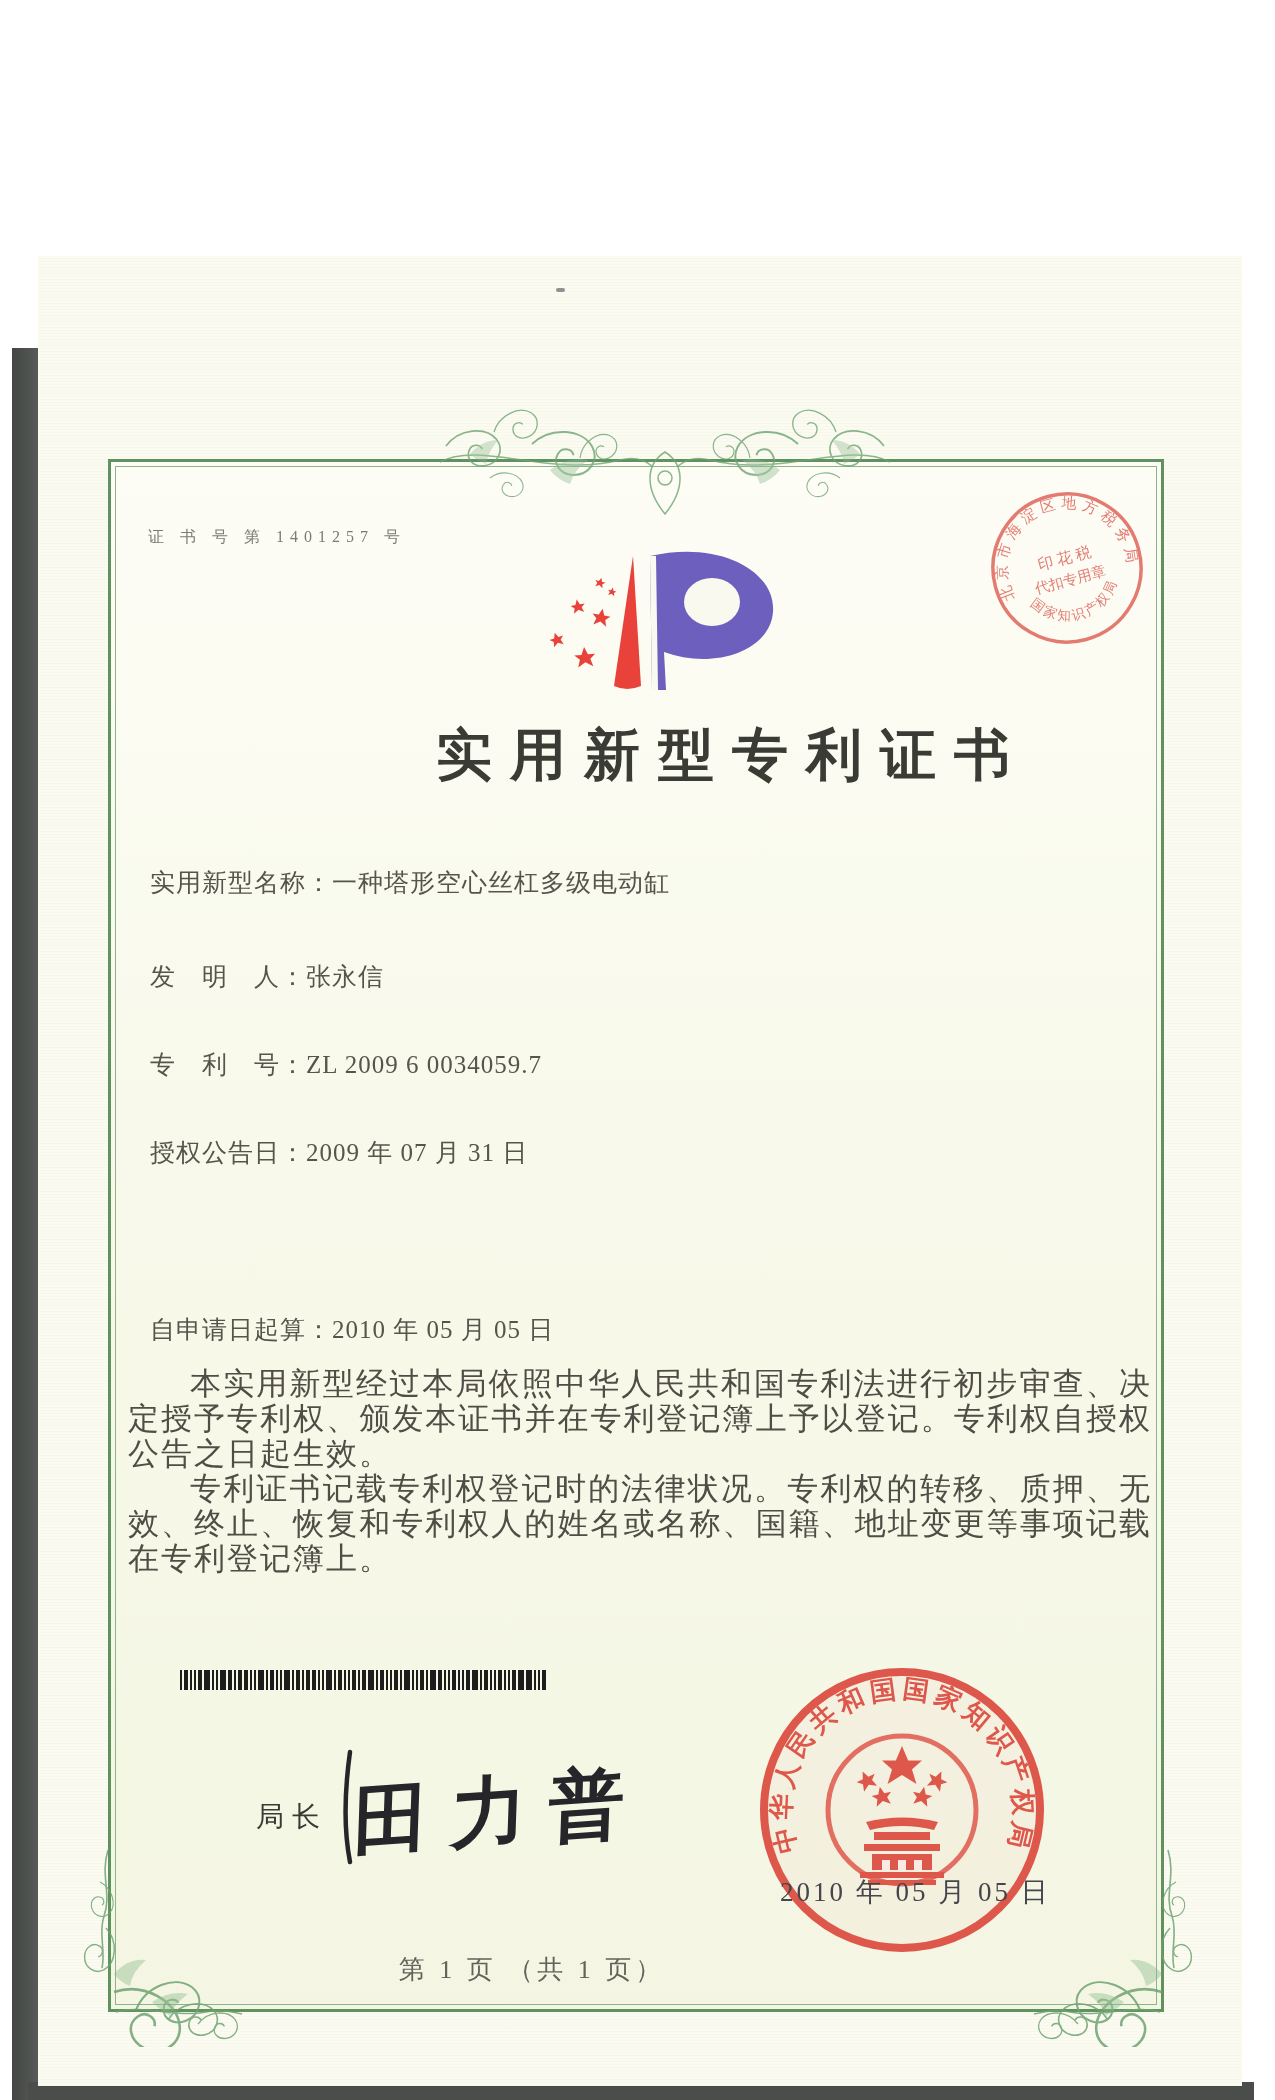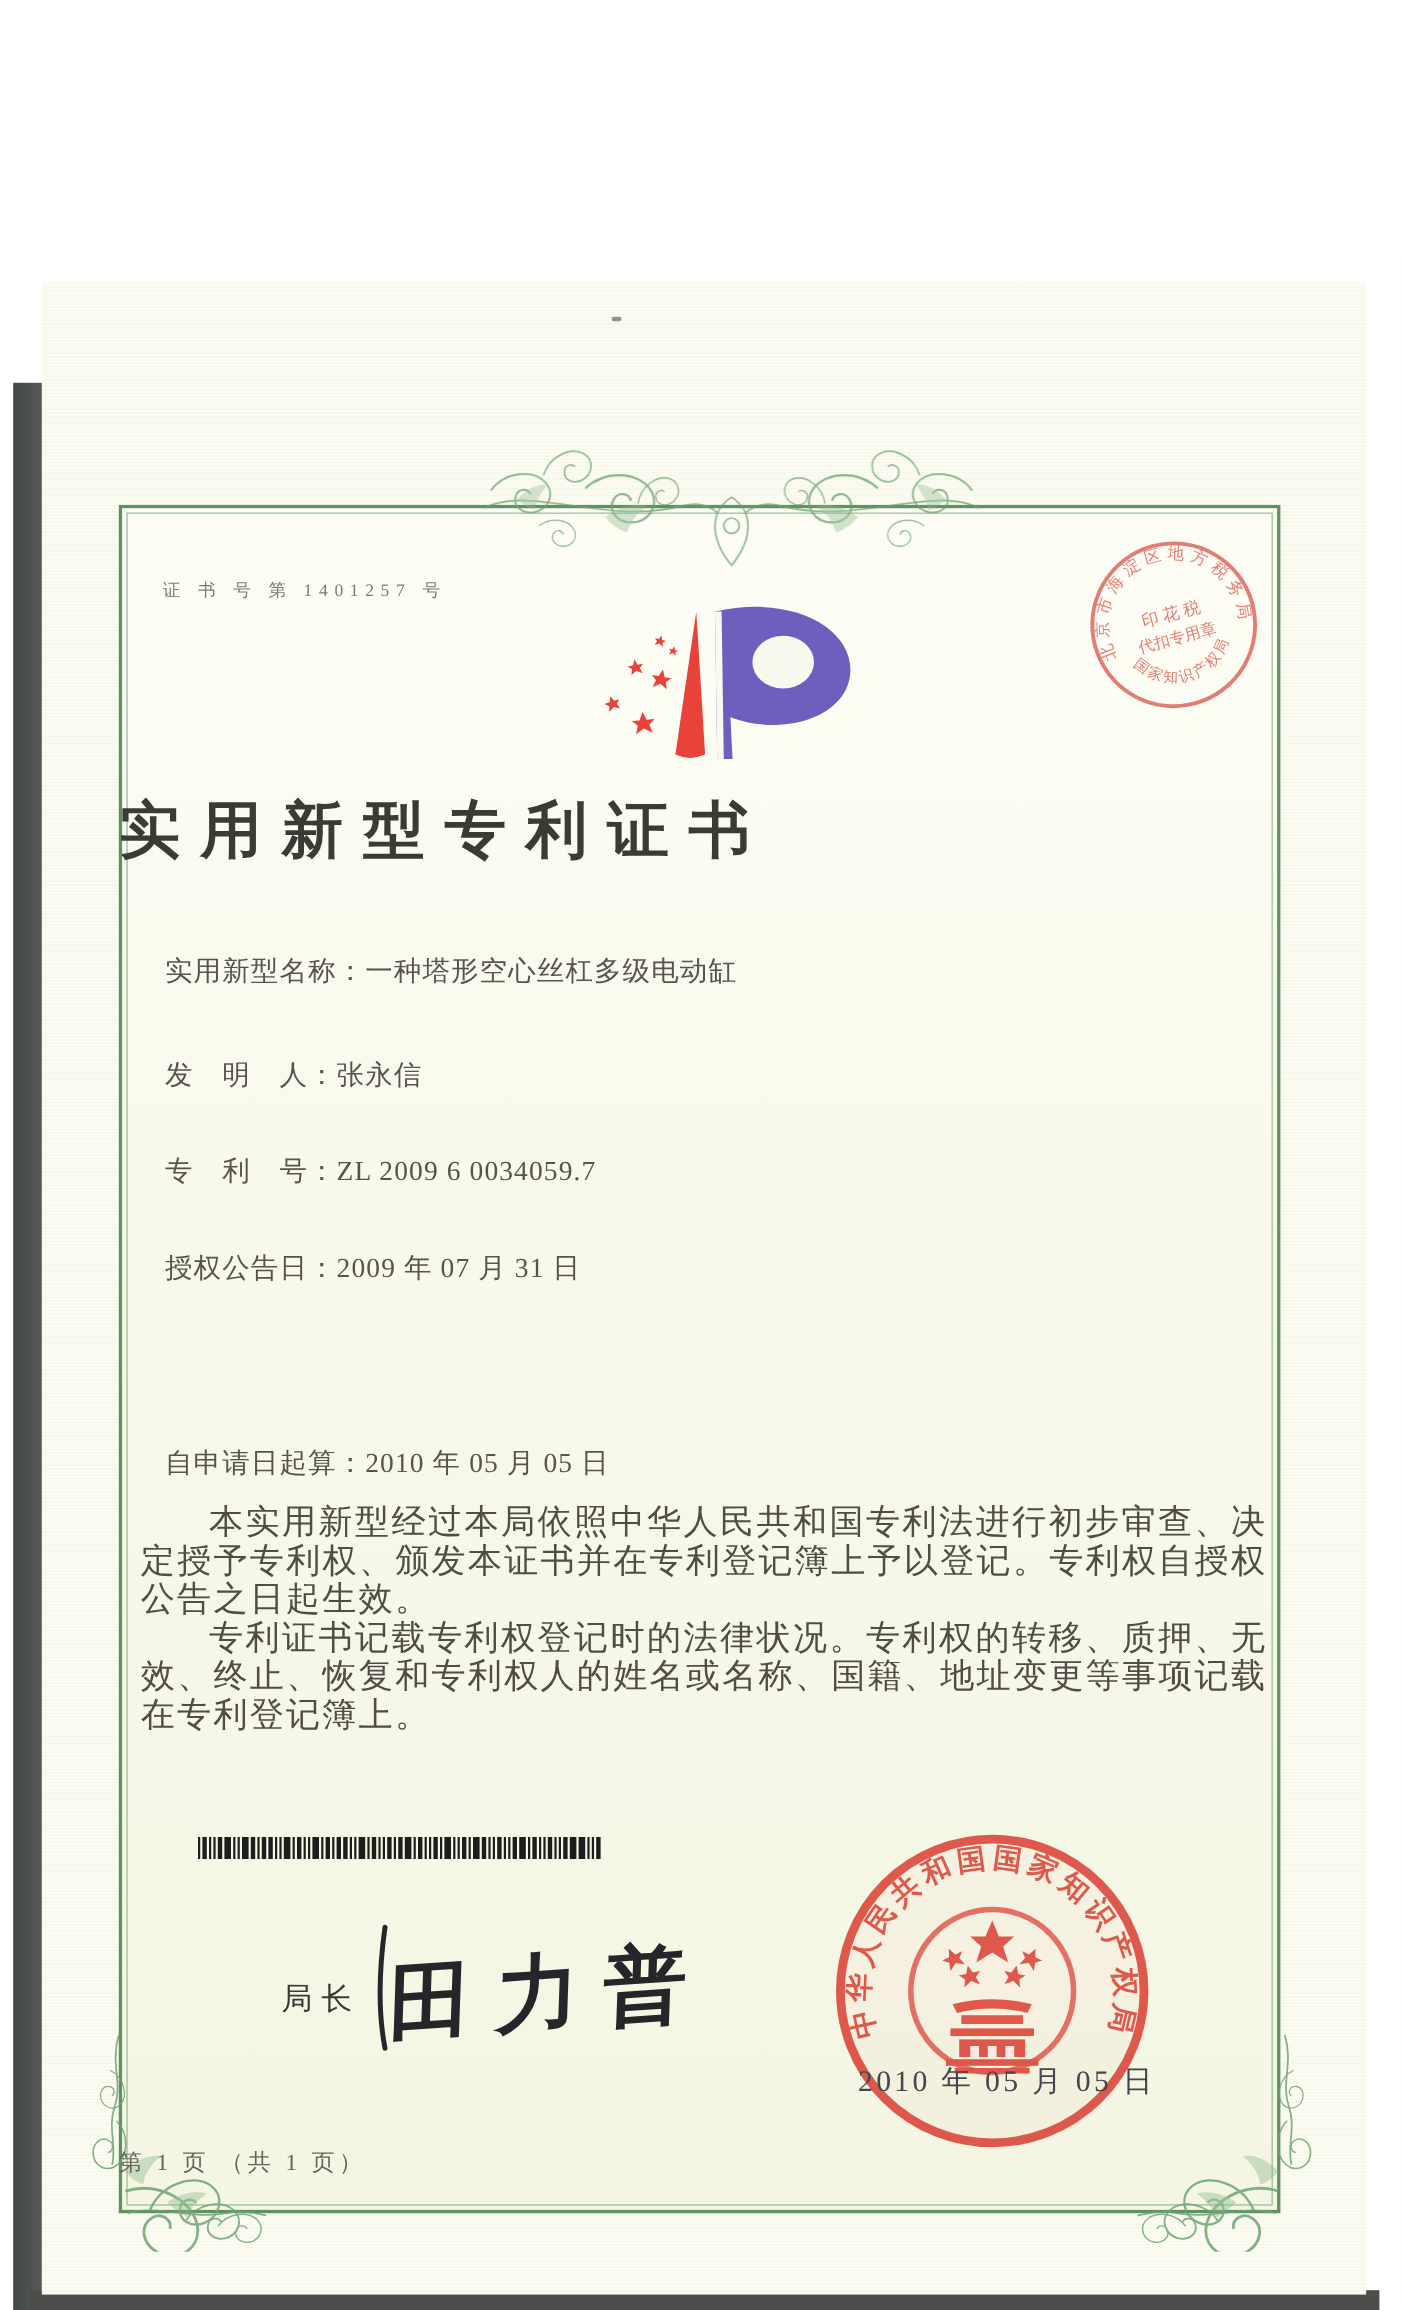--- a/index.html
+++ b/index.html
@@ -16,34 +16,34 @@
   .paper::after{content:"";position:absolute;inset:0;
     background:repeating-linear-gradient(0deg,rgba(168,188,138,.06) 0 1px,transparent 1px 3px)}
   
   .frame{left:108px;top:459px;width:1056px;height:1553px;border:3px solid #5f925f;
     background:linear-gradient(180deg,#fdfdf6 0%,#f8f9ea 45%,#f4f6e3 100%)}
   .frame-inner{position:absolute;inset:4px;border:1px solid #8ab58b}
   .speck{width:9px;height:4px;background:#8e9392;border-radius:2px}
   
   .cert-no{left:148px;top:527px;font-size:16px;letter-spacing:6px;color:#7b7b72;
     font-family:"Liberation Serif","DejaVu Serif",serif}
-  .title{left:108px;top:718px;width:920px;text-align:left;font-size:56px;font-weight:bold;
+  .title{left:108px;top:718px;width:920px;text-align:right;font-size:56px;font-weight:bold;
     letter-spacing:18px;color:#3b3b35;font-family:"Liberation Serif","DejaVu Serif",serif}
   .row{left:150px;font-size:25px;color:#56544b;letter-spacing:1px;
     font-family:"Liberation Serif","DejaVu Serif",serif;white-space:nowrap}
   .body-text{left:128px;top:1366px;width:1024px;font-size:31px;line-height:35px;
     letter-spacing:2px;color:#4f4d45;text-align:justify;
     font-family:"Liberation Serif","DejaVu Serif",serif}
   .body-text p{text-indent:2em}
   .barcode{left:180px;top:1670px;height:20px;display:flex;gap:2px;align-items:stretch}
   .barcode i{display:block;background:#1d1d1d}
   .director{left:256px;top:1798px;font-size:28px;letter-spacing:8px;color:#3a3a35}
   .seal-date{left:780px;top:1874px;font-size:27px;letter-spacing:3px;color:#45454d;
     font-family:"Liberation Serif","DejaVu Serif",serif;white-space:nowrap}
-  .footer{left:108px;top:1952px;width:848px;text-align:left;font-size:21px;
+  .footer{left:108px;top:1952px;width:848px;text-align:center;font-size:26px;
     letter-spacing:4px;color:#63635a;font-family:"Liberation Serif","DejaVu Serif",serif}
   svg text{font-family:"Liberation Serif","DejaVu Serif",serif}
 </style>
 </head>
 <body>
 
 <div class="page">
 
   <div class="abs edge-left"></div>
   <div class="abs edge-bottom"></div>

